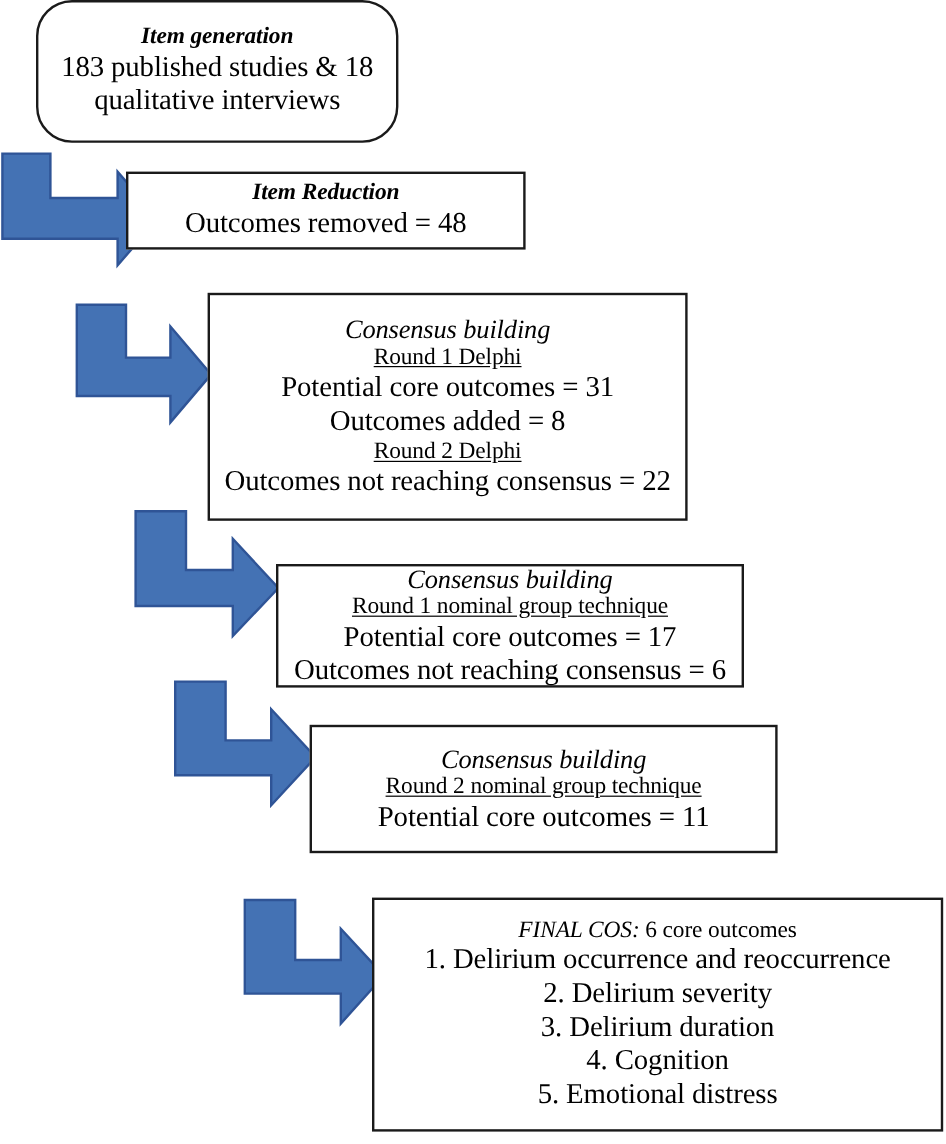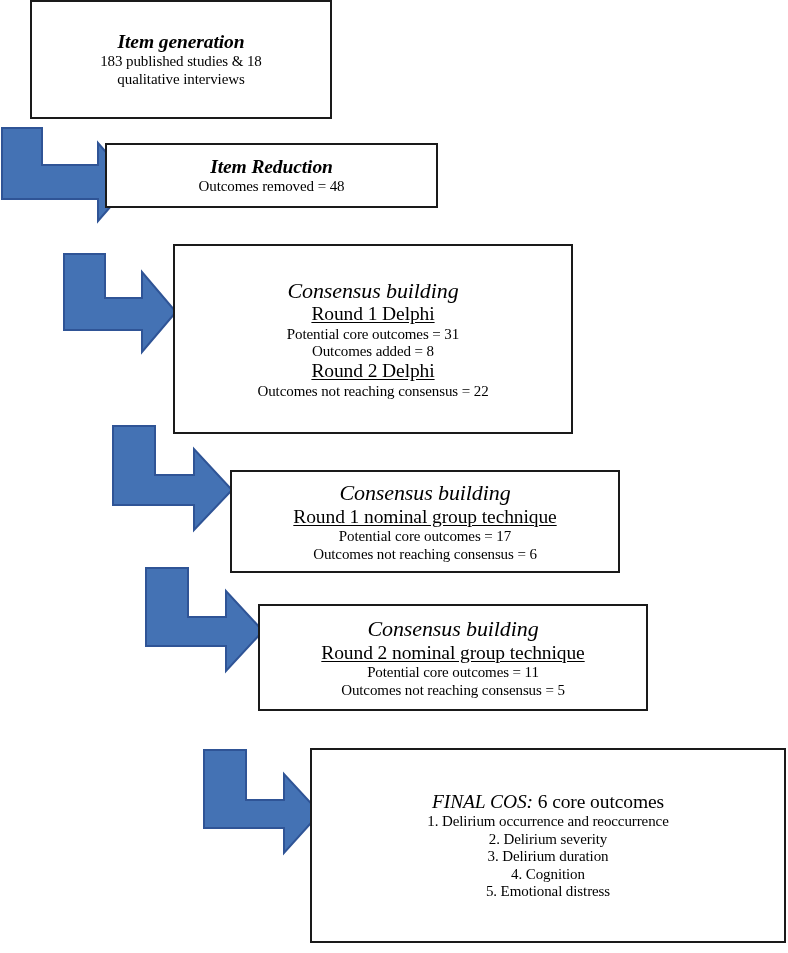--- a/index.html
+++ b/index.html
@@ -28,21 +28,21 @@
     flex-direction: column;
     align-items: center;
     justify-content: center;
     text-align: center;
     line-height: 1.16;
     z-index: 2;
   }
   .box-line {
     display: block;
     white-space: nowrap;
-    font-size: 15px;
+    font-size: 24px;
     letter-spacing: -0.1px;
   }
   .box-line.title {
     font-style: italic;
     font-weight: 700;
     font-size: 19.5px;
   }
   .box-line.title-plain {
     font-style: italic;
     font-weight: 400;
@@ -88,21 +88,21 @@
 
     <polygon class="elbow-arrow" points="64,254 105,254 105,298 142,298 142,272 176,312 142,352 142,330 64,330"></polygon>
 
     <polygon class="elbow-arrow" points="113,426 155,426 155,475 194,475 194,449 232,490 194,530 194,505 113,505"></polygon>
 
     <polygon class="elbow-arrow" points="146,568 188,568 188,617 226,617 226,591 263,631 226,671 226,646 146,646"></polygon>
 
     <polygon class="elbow-arrow" points="204,750 246,750 246,800 284,800 284,774 320,813 284,853 284,828 204,828"></polygon>
   </svg>
 
-  <div class="flow-box" style="left:30px; top:0px; width:302px; height:119px;">
+  <div class="flow-box" style="left:30px; top:0px; width:302px; height:119px;border-radius:30px;">
     <span class="box-line title">Item generation</span>
     <span class="box-line">183 published studies &amp; 18</span>
     <span class="box-line">qualitative interviews</span>
   </div>
 
   <div class="flow-box" style="left:105px; top:143px; width:333px; height:65px;">
     <span class="box-line title">Item Reduction</span>
     <span class="box-line">Outcomes removed = 48</span>
   </div>
 
@@ -119,21 +119,20 @@
     <span class="box-line title-plain">Consensus building</span>
     <span class="box-line subhead">Round 1 nominal group technique</span>
     <span class="box-line">Potential core outcomes = 17</span>
     <span class="box-line">Outcomes not reaching consensus = 6</span>
   </div>
 
   <div class="flow-box" style="left:258px; top:604px; width:390px; height:107px;">
     <span class="box-line title-plain">Consensus building</span>
     <span class="box-line subhead">Round 2 nominal group technique</span>
     <span class="box-line">Potential core outcomes = 11</span>
-    <span class="box-line">Outcomes not reaching consensus = 5</span>
   </div>
 
   <div class="flow-box" style="left:310px; top:748px; width:476px; height:195px;">
     <span class="box-line final-title">
       <span>FINAL COS:</span><span class="cos-rest"> 6 core outcomes</span>
     </span>
     <span class="box-line">1. Delirium occurrence and reoccurrence</span>
     <span class="box-line">2. Delirium severity</span>
     <span class="box-line">3. Delirium duration</span>
     <span class="box-line">4. Cognition</span>

